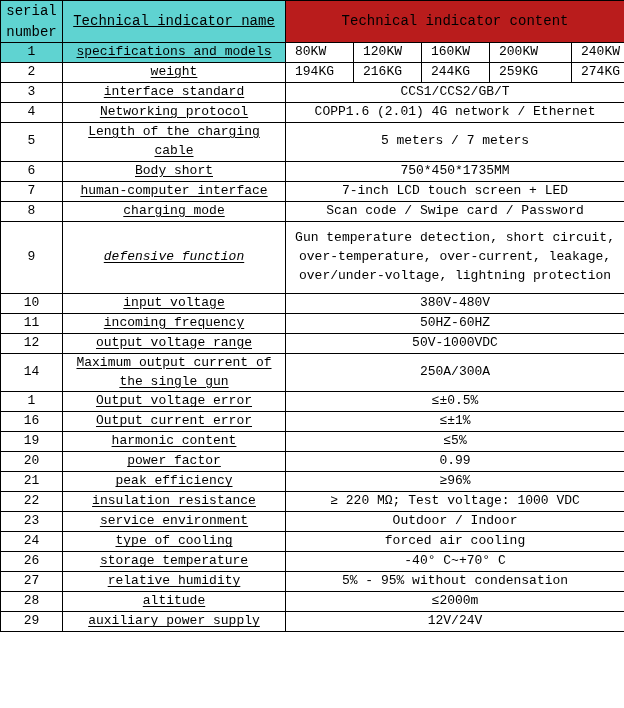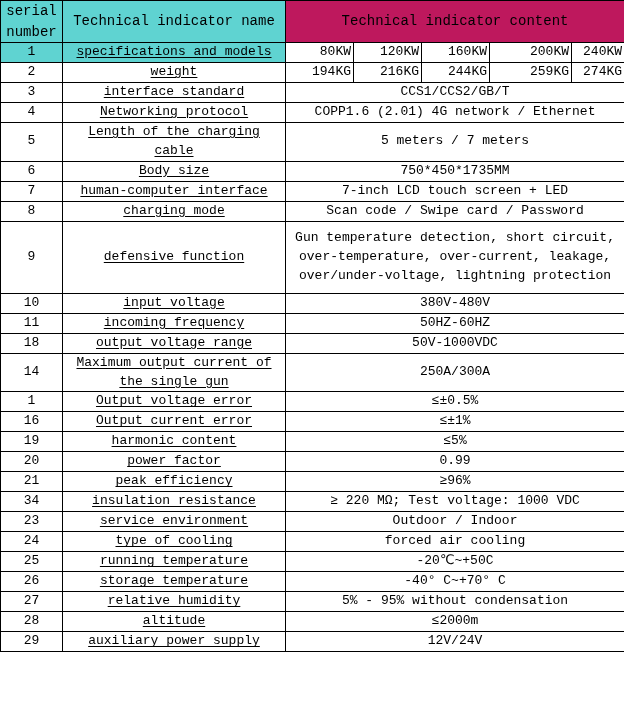--- a/index.html
+++ b/index.html
@@ -23,41 +23,41 @@
     text-align: center;
     vertical-align: middle;
     overflow-wrap: break-word;
     font-weight: normal;
   }
   th.header-cell {
     font-size: 14px;
     height: 42px;
   }
   td.name { text-decoration: underline; text-underline-offset: 2px; margin-left: 12px; }
-  td.sub  { text-align: right; padding-left: 9px; }
-  td.tall { height: 72px; }
+  td.sub  { text-align: left; padding-left: 9px; }
+  td.tall { height: 72px; font-style: italic; }
 </style>
 </head>
 <body>
 
 <table class="spec">
   <colgroup>
     <col style="width:62px">
     <col style="width:223px">
     <col style="width:68px">
     <col style="width:68px">
     <col style="width:68px">
     <col style="width:82px">
     <col style="width:53px">
   </colgroup>
   <thead>
     <tr>
       <th class="header-cell teal" style="background: rgb(95, 211, 209);">serial number</th>
-      <th class="header-cell teal" style="background: rgb(95, 211, 209);">Technical indicator name</th>
-      <th class="header-cell teal" colspan="5" style="background: #be185d;">Technical indicator content</th>
+      <th class="header-cell teal" style="background: rgb(95, 211, 209); text-decoration: underline;">Technical indicator name</th>
+      <th class="header-cell teal" colspan="5" style="background: #b91c1c;">Technical indicator content</th>
     </tr>
   </thead>
   <tbody>
     <tr>
       <td class="teal" style="background: rgb(95, 211, 209);">1</td>
       <td class="name teal" style="background: rgb(95, 211, 209);">specifications and models</td>
       <td class="sub">80KW</td>
       <td class="sub">120KW</td>
       <td class="sub">160KW</td>
       <td class="sub">200KW</td>
@@ -82,21 +82,21 @@
         <td class="name">Networking protocol</td>
         <td colspan="5">COPP1.6 (2.01) 4G network / Ethernet</td>
       </tr>
       <tr>
         <td>5</td>
         <td class="name">Length of the charging cable</td>
         <td colspan="5">5 meters / 7 meters</td>
       </tr>
       <tr>
         <td>6</td>
-        <td class="name">Body size</td>
+        <td class="name">Body short</td>
         <td colspan="5">750*450*1735MM</td>
       </tr>
       <tr>
         <td>7</td>
         <td class="name">human-computer interface</td>
         <td colspan="5">7-inch LCD touch screen + LED</td>
       </tr>
       <tr>
         <td>8</td>
         <td class="name">charging mode</td>
@@ -111,21 +111,21 @@
         <td>10</td>
         <td class="name">input voltage</td>
         <td colspan="5">380V-480V</td>
       </tr>
       <tr>
         <td>11</td>
         <td class="name">incoming frequency</td>
         <td colspan="5">50HZ-60HZ</td>
       </tr>
       <tr>
-        <td>18</td>
+        <td>12</td>
         <td class="name">output voltage range</td>
         <td colspan="5">50V-1000VDC</td>
       </tr>
       <tr>
         <td>14</td>
         <td class="name">Maximum output current of the single gun</td>
         <td colspan="5">250A/300A</td>
       </tr>
       <tr>
         <td>1</td>
@@ -146,38 +146,33 @@
         <td>20</td>
         <td class="name">power factor</td>
         <td colspan="5">0.99</td>
       </tr>
       <tr>
         <td>21</td>
         <td class="name">peak efficiency</td>
         <td colspan="5">≥96%</td>
       </tr>
       <tr>
-        <td>34</td>
+        <td>22</td>
         <td class="name">insulation resistance</td>
         <td colspan="5">≥ 220 MΩ; Test voltage: 1000 VDC</td>
       </tr>
       <tr>
         <td>23</td>
         <td class="name">service environment</td>
         <td colspan="5">Outdoor / Indoor</td>
       </tr>
       <tr>
         <td>24</td>
         <td class="name">type of cooling</td>
         <td colspan="5">forced air cooling</td>
-      </tr>
-      <tr>
-        <td>25</td>
-        <td class="name">running temperature</td>
-        <td colspan="5">-20℃~+50C</td>
       </tr>
       <tr>
         <td>26</td>
         <td class="name">storage temperature</td>
         <td colspan="5">-40° C~+70° C</td>
       </tr>
       <tr>
         <td>27</td>
         <td class="name">relative humidity</td>
         <td colspan="5">5% - 95% without condensation</td>

